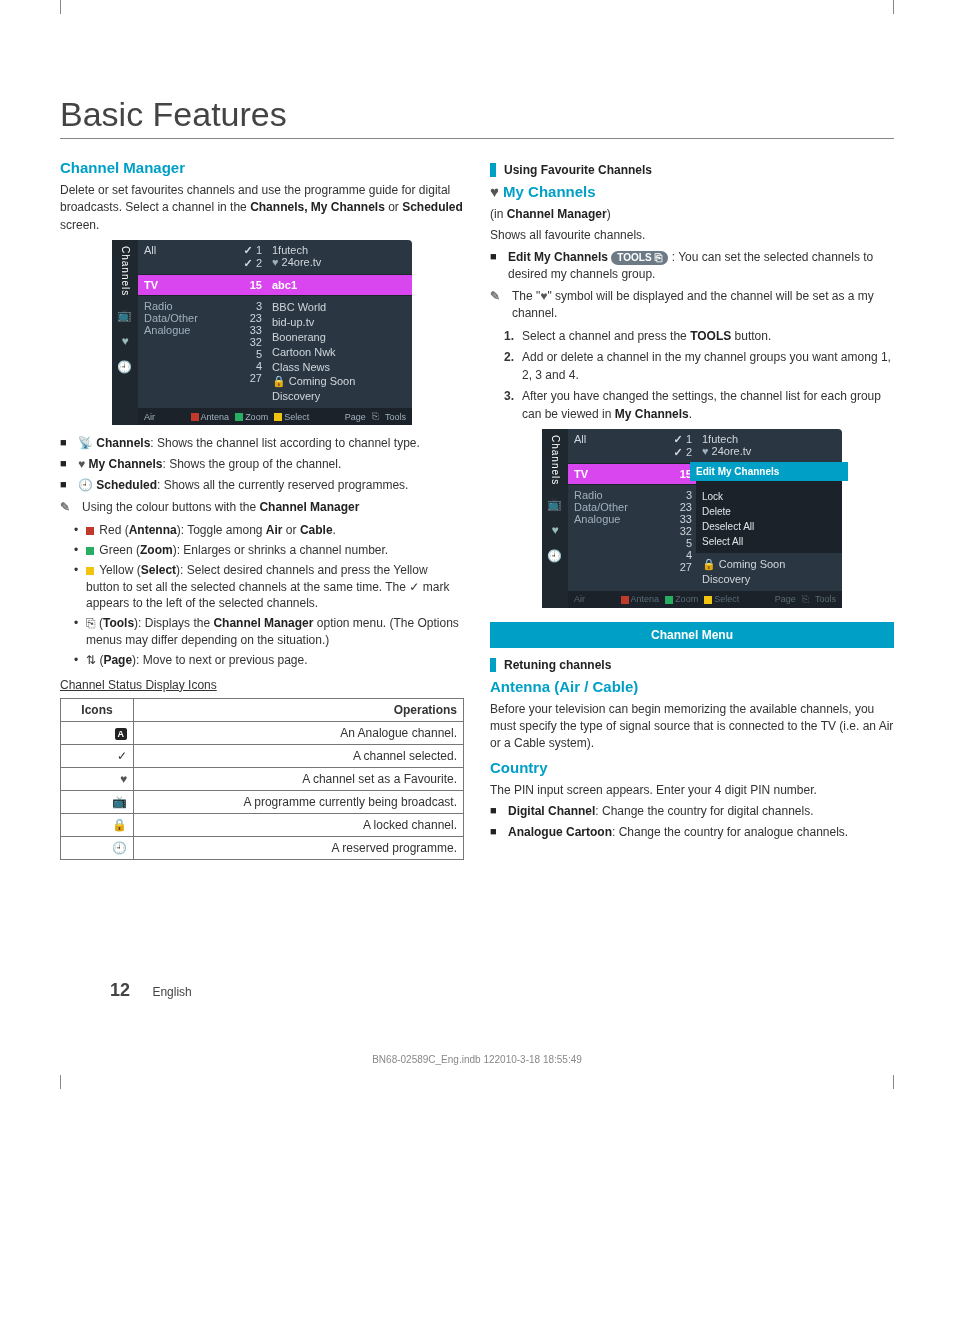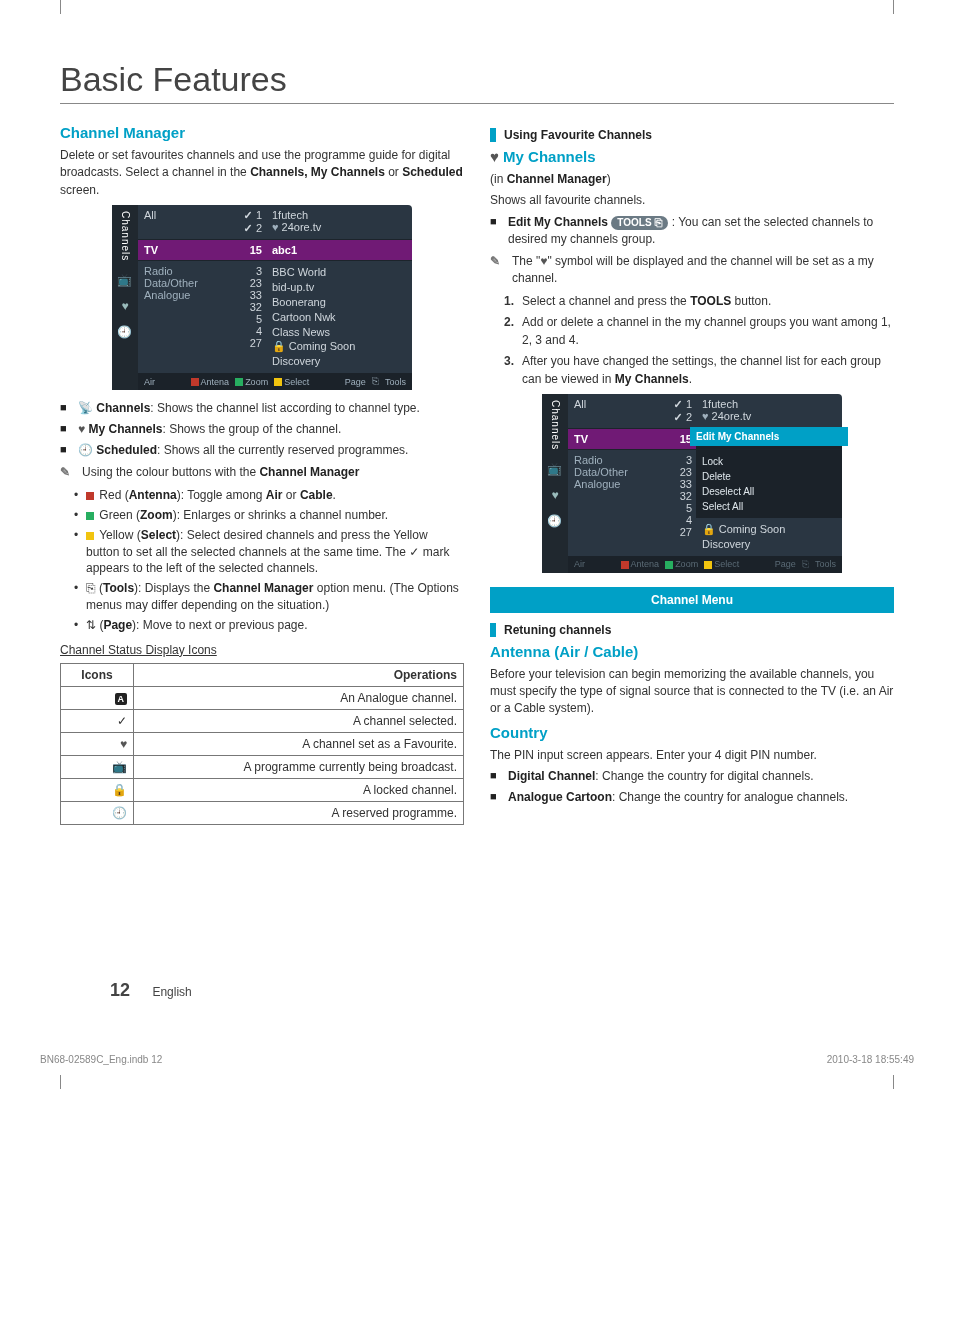--- a/index.html
+++ b/index.html
@@ -1,16 +1,16 @@
 <!DOCTYPE html>
 <html><head>
 <meta charset="utf-8">
 <style>
   body{margin:0;background:#fff;font-family:Arial,Helvetica,sans-serif;color:#333;font-size:12px}
-  .page{width:954px;height:1089px;margin:0 auto;position:relative;box-sizing:border-box;padding:20px 60px 30px 60px}
+  .page{width:954px;height:1089px;margin:0 auto;position:relative;box-sizing:border-box;padding:55px 60px 30px 60px}
   .crop-top,.crop-bot{height:14px;display:block}
   .crop-top{border-left:1px solid #888;border-right:1px solid #888;position:absolute;top:0;left:60px;right:60px}
   .crop-bot{border-left:1px solid #888;border-right:1px solid #888;position:absolute;bottom:0;left:60px;right:60px}
   .title{font-size:34px;font-weight:300;color:#444;border-bottom:1px solid #888;padding-bottom:4px;margin:40px 0 14px 0}
   .cols{display:flex;gap:26px}
   .col{flex:1;min-width:0}
   .h2{color:#00a0c6;font-size:15px;font-weight:bold;margin:6px 0}
   .p{line-height:1.45;margin:4px 0}
   .b{font-weight:bold;color:#222}
   .bullet{list-style:none;padding:0;margin:4px 0}
@@ -26,21 +26,21 @@
   .note::before{content:"✎";position:absolute;left:0;top:0;color:#777;font-weight:bold}
   .tvbox{background:#2a3642;color:#cfd6dc;border-radius:4px;font-size:11px;margin:6px auto 10px;width:300px}
   .tvbox .row{display:flex}
   .side{width:26px;background:#20282f;display:flex;flex-direction:column;align-items:center;padding:6px 0;gap:12px}
   .side .vt{writing-mode:vertical-rl;text-orientation:mixed;color:#fff;font-size:10px;letter-spacing:1px}
   .side .ic{font-size:12px;color:#9bb}
   .c1{width:72px;padding:4px 6px}
   .c2{width:36px;text-align:right;padding:4px 4px}
   .c3{flex:1;padding:4px 6px}
   .toprow{display:flex;border-bottom:1px solid #1c242b}
-  .hlrow{background:#701a75;color:#fff;display:flex;font-weight:bold}
+  .hlrow{background:#d946ef;color:#fff;display:flex;font-weight:bold}
   .listrow{display:flex;border-top:1px solid #1c242b}
   .listrow .c1{color:#9fb0bd}
   .listrow .c3 .ln{display:block;line-height:1.35}
   .lock{margin-right:3px}
   .fav{color:#9fb0bd;margin-right:3px}
   .foot{background:#1b2229;color:#9fb0bd;font-size:9px;display:flex;align-items:center;gap:6px;padding:3px 6px;justify-content:space-between}
   .foot .seg{display:flex;gap:6px;align-items:center}
   .sq{display:inline-block;width:8px;height:8px;vertical-align:middle;margin-right:2px}
   .red{background:#c0392b}.green{background:#27ae60}.yellow{background:#f1c40f}
   .menu{background:#1b2229;color:#dfe7ec;font-size:10px;padding:4px 6px;position:relative}
@@ -50,21 +50,21 @@
   .table th,.table td{border:1px solid #777;padding:4px 6px;text-align:right;font-size:12px}
   .table th{font-weight:bold}
   .iconcell{text-align:center;font-size:13px}
   .toolsbadge{display:inline-block;background:#6b7a84;color:#fff;border-radius:7px;padding:0 6px;font-size:10px;font-weight:bold;vertical-align:middle}
   .sect{display:flex;align-items:center;margin:10px 0 6px}
   .sect .bar{width:6px;height:14px;background:#00a0c6;margin-right:8px}
   .sect .txt{font-weight:bold;color:#222}
   .bandhead{background:#00a0c6;color:#fff;text-align:center;font-weight:bold;padding:6px;margin:14px 0 8px}
   .pagenum{position:absolute;left:110px;bottom:88px;font-size:12px;color:#444}
   .pagenum .big{font-size:18px;font-weight:bold;color:#444;margin-right:19px}
-  .docfoot{position:absolute;left:40px;right:40px;bottom:24px;display:flex;justify-content:space-between;color:#888;font-size:10px}
+  .docfoot{position:absolute;left:40px;right:40px;bottom:24px;display:flex;justify-content:center;color:#888;font-size:10px}
   .heart{color:#555}
   .check{font-weight:bold;color:#cfd6dc}
   .aboxbadge{display:inline-block;background:#222;color:#fff;font-size:9px;font-weight:bold;border-radius:2px;padding:0 3px;line-height:12px;vertical-align:middle}
 </style>
 </head>
 <body>
 <div class="page">
 <div class="crop-top"></div>
 <div class="crop-bot"></div>
 

